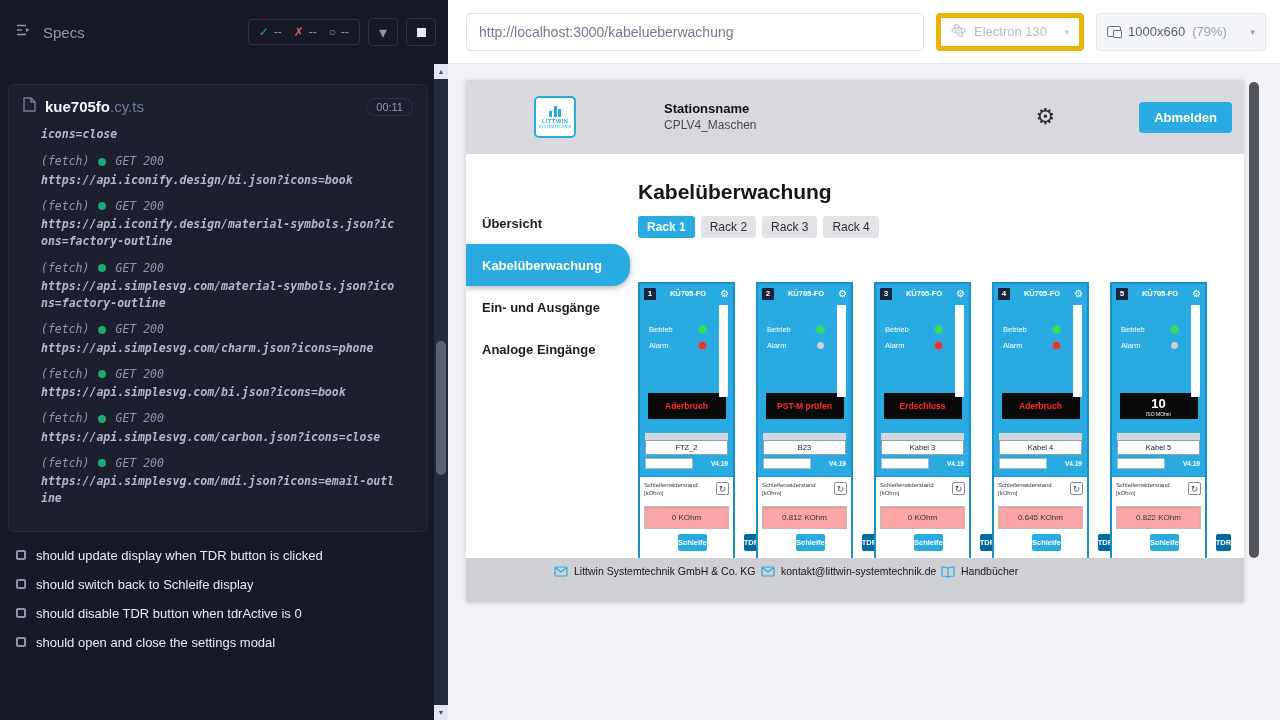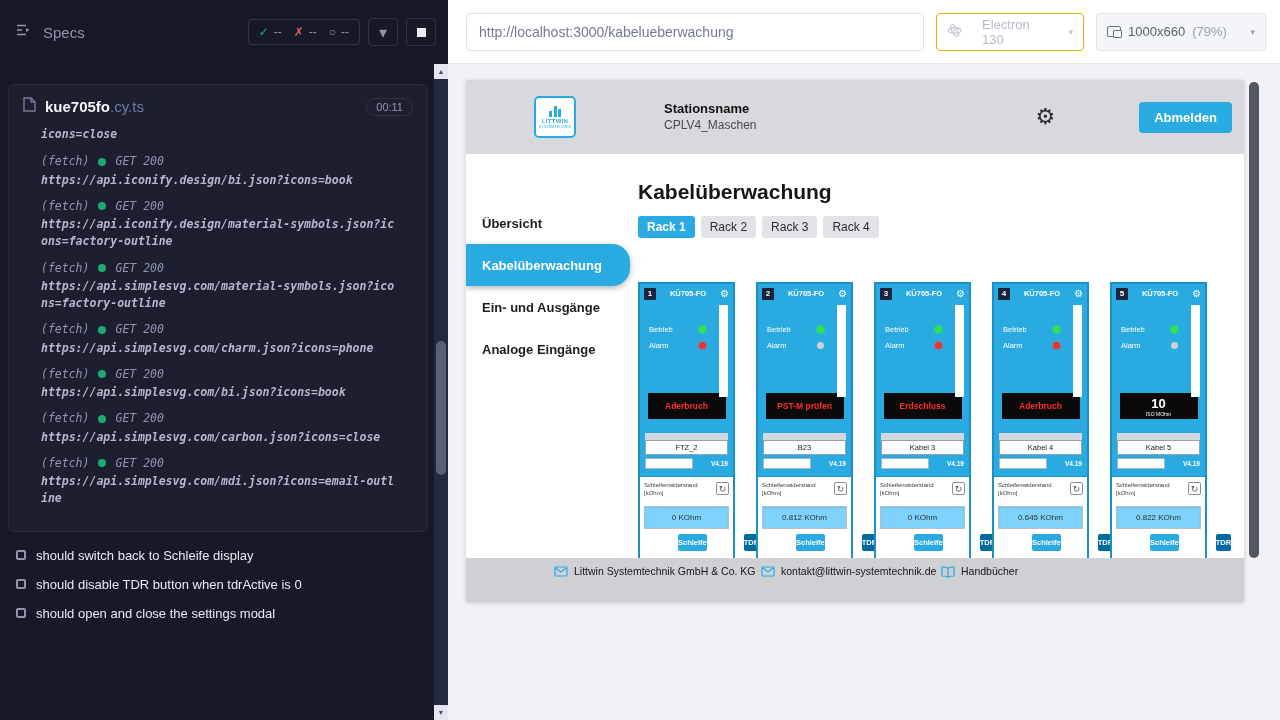--- a/index.html
+++ b/index.html
@@ -51,22 +51,22 @@
   .scroll-track { flex:1; position:relative; }
   .scroll-thumb { position:absolute; top:262px; left:2px; width:10px; height:134px;
                   background:#5b6078; border-radius:5px; }
 
   
   .right { flex:1; display:flex; flex-direction:column; background:#f1f1f6; min-width:0; }
   .toolbar { height:64px; background:#fff; border-bottom:1px solid #e9e9f0; display:flex; align-items:center;
              gap:12px; padding:0 14px 0 18px; flex:none; }
   .url-input { flex:1; height:38px; border:1px solid #dfe1ea; border-radius:4px; padding:0 12px;
                font-size:14px; color:#747b8c; font-family:"Liberation Sans",sans-serif; background:#fff; outline:none; }
-  .browser-select { width:148px; height:38px; border:1px solid #eab308; border-radius:4px; display:flex;
-                    align-items:center; gap:20px; padding:0 10px; color:#b5b9c9; font-size:13px; background:#fff; cursor:pointer; }
+  .browser-select { width:148px; height:38px; border:5px solid #eab308; border-radius:4px; display:flex;
+                    align-items:center; gap:8px; padding:0 10px; color:#b5b9c9; font-size:13px; background:#fff; cursor:pointer; }
   .browser-select .chev { margin-left:auto; font-size:9px; color:#c0c4d2; }
   .viewport-box { width:170px; height:38px; border:1px solid #e4e6ee; border-radius:4px; background:#f4f5f9;
                   display:flex; align-items:center; gap:7px; padding:0 10px; font-size:13px; color:#5a5f6e; cursor:pointer; }
   .vp-zoom { color:#9aa0af; }
   .viewport-box .chev { margin-left:auto; font-size:9px; color:#9aa0af; }
   .vp-icon { width:14px; height:11px; border:1.5px solid #6b7080; border-radius:2px; position:relative; flex:none; }
   .vp-icon:after { content:""; position:absolute; right:-2px; bottom:-2px; width:7px; height:6px;
                    background:#f4f5f9; border:1.5px solid #6b7080; border-radius:1px; }
 
   
@@ -127,21 +127,21 @@
   .name-box { margin:0 5px; height:15px; background:#fff; border:1px solid #98a0ab; display:flex;
               align-items:center; justify-content:center; font-size:7.5px; color:#222; }
   .ver-row { margin:3px 5px 0; height:11px; display:flex; align-items:center; justify-content:space-between; }
   .ver-white { width:58%; height:11px; background:#fff; border:1px solid #9fb6c4; }
   .ver-text { font-size:6.5px; color:#fff; font-weight:bold; }
   .card-lower { margin-top:7px; flex:1; background:#fff; border-top:1px solid #1b8fc9; padding:5px 4px 0; }
   .loop-row { display:flex; justify-content:space-between; align-items:flex-start; }
   .loop-label { font-size:6px; color:#3a3a3a; width:58px; line-height:1.25; }
   .refresh-btn { width:13px; height:13px; border:1px solid #8b8f99; border-radius:2px; color:#555;
                  font-size:9px; display:flex; align-items:center; justify-content:center; cursor:pointer; flex:none; }
-  .value-box { margin-top:9px; height:23px; border:1px solid #b9bdc6; background:#7dd3fc;
+  .value-box { margin-top:9px; height:23px; border:1px solid #b9bdc6; background:#fca5a5;
                box-shadow:inset 0 1px 2px rgba(0,0,0,.1); display:flex; align-items:center;
                justify-content:center; font-size:8px; color:#333; }
   .btn-row { margin-top:5px; display:flex; gap:3px; }
   .card-btn { flex:1; height:17px; border:none; border-radius:2px; color:#fff; font-size:7.5px;
               font-weight:bold; display:flex; align-items:center; justify-content:center; cursor:pointer;margin-left:34px; }
   .btn-schleife { background:#29abe2; }
   .btn-tdr { background:#0369a1; }
 
   .app-footer { height:44px; background:#cfd0d4; display:flex; padding:7px 0 0 88px; flex:none; }
   .foot-item { display:flex; gap:6px; align-items:flex-start; font-size:10.5px; color:#151515; line-height:1.3; }
@@ -261,20 +261,24 @@
                   <span>GET 200</span>
                 </div>
               <div class="log-url">https://api.simplesvg.com/mdi.json?icons=email-outline</div>
             </div>
           </div>
         </div>
 
         <div class="tests">
           <div class="test-row">
             <span class="test-icon"></span>
+            <span>should update display when TDR button is clicked</span>
+          </div>
+          <div class="test-row">
+            <span class="test-icon"></span>
             <span>should switch back to Schleife display</span>
           </div>
           <div class="test-row">
             <span class="test-icon"></span>
             <span>should disable TDR button when tdrActive is 0</span>
           </div>
           <div class="test-row">
             <span class="test-icon"></span>
             <span>should open and close the settings modal</span>
           </div>

